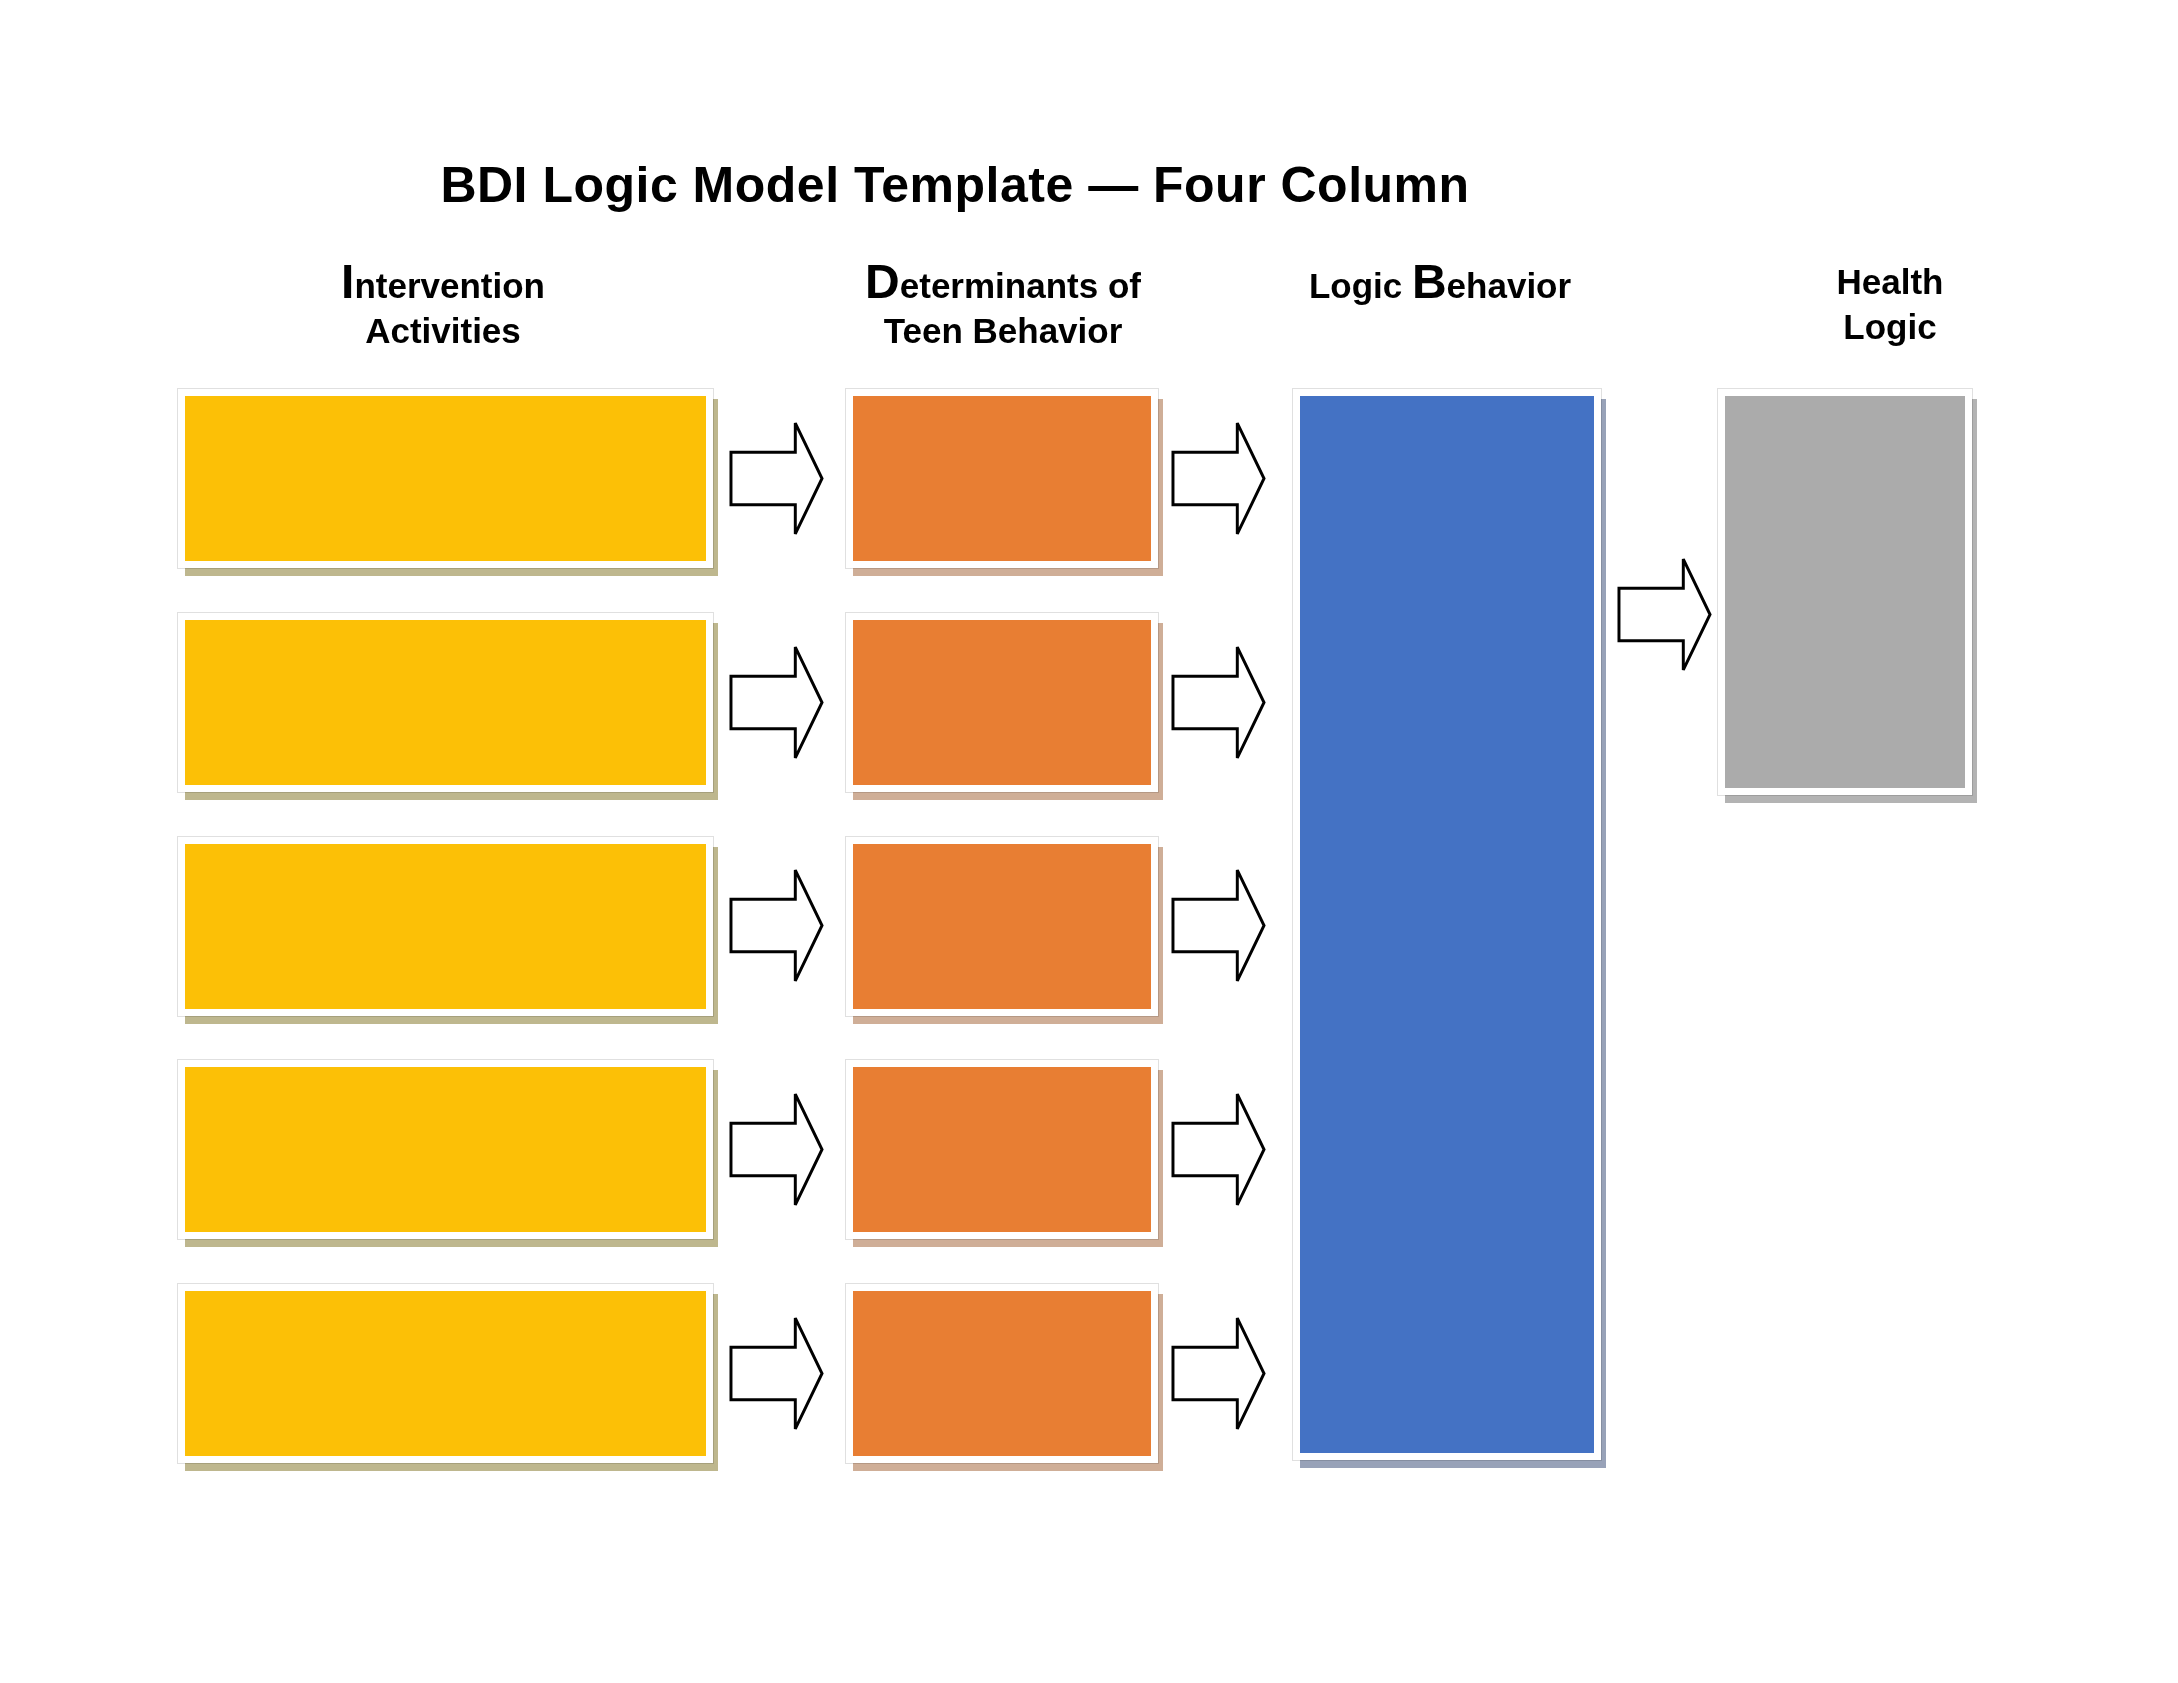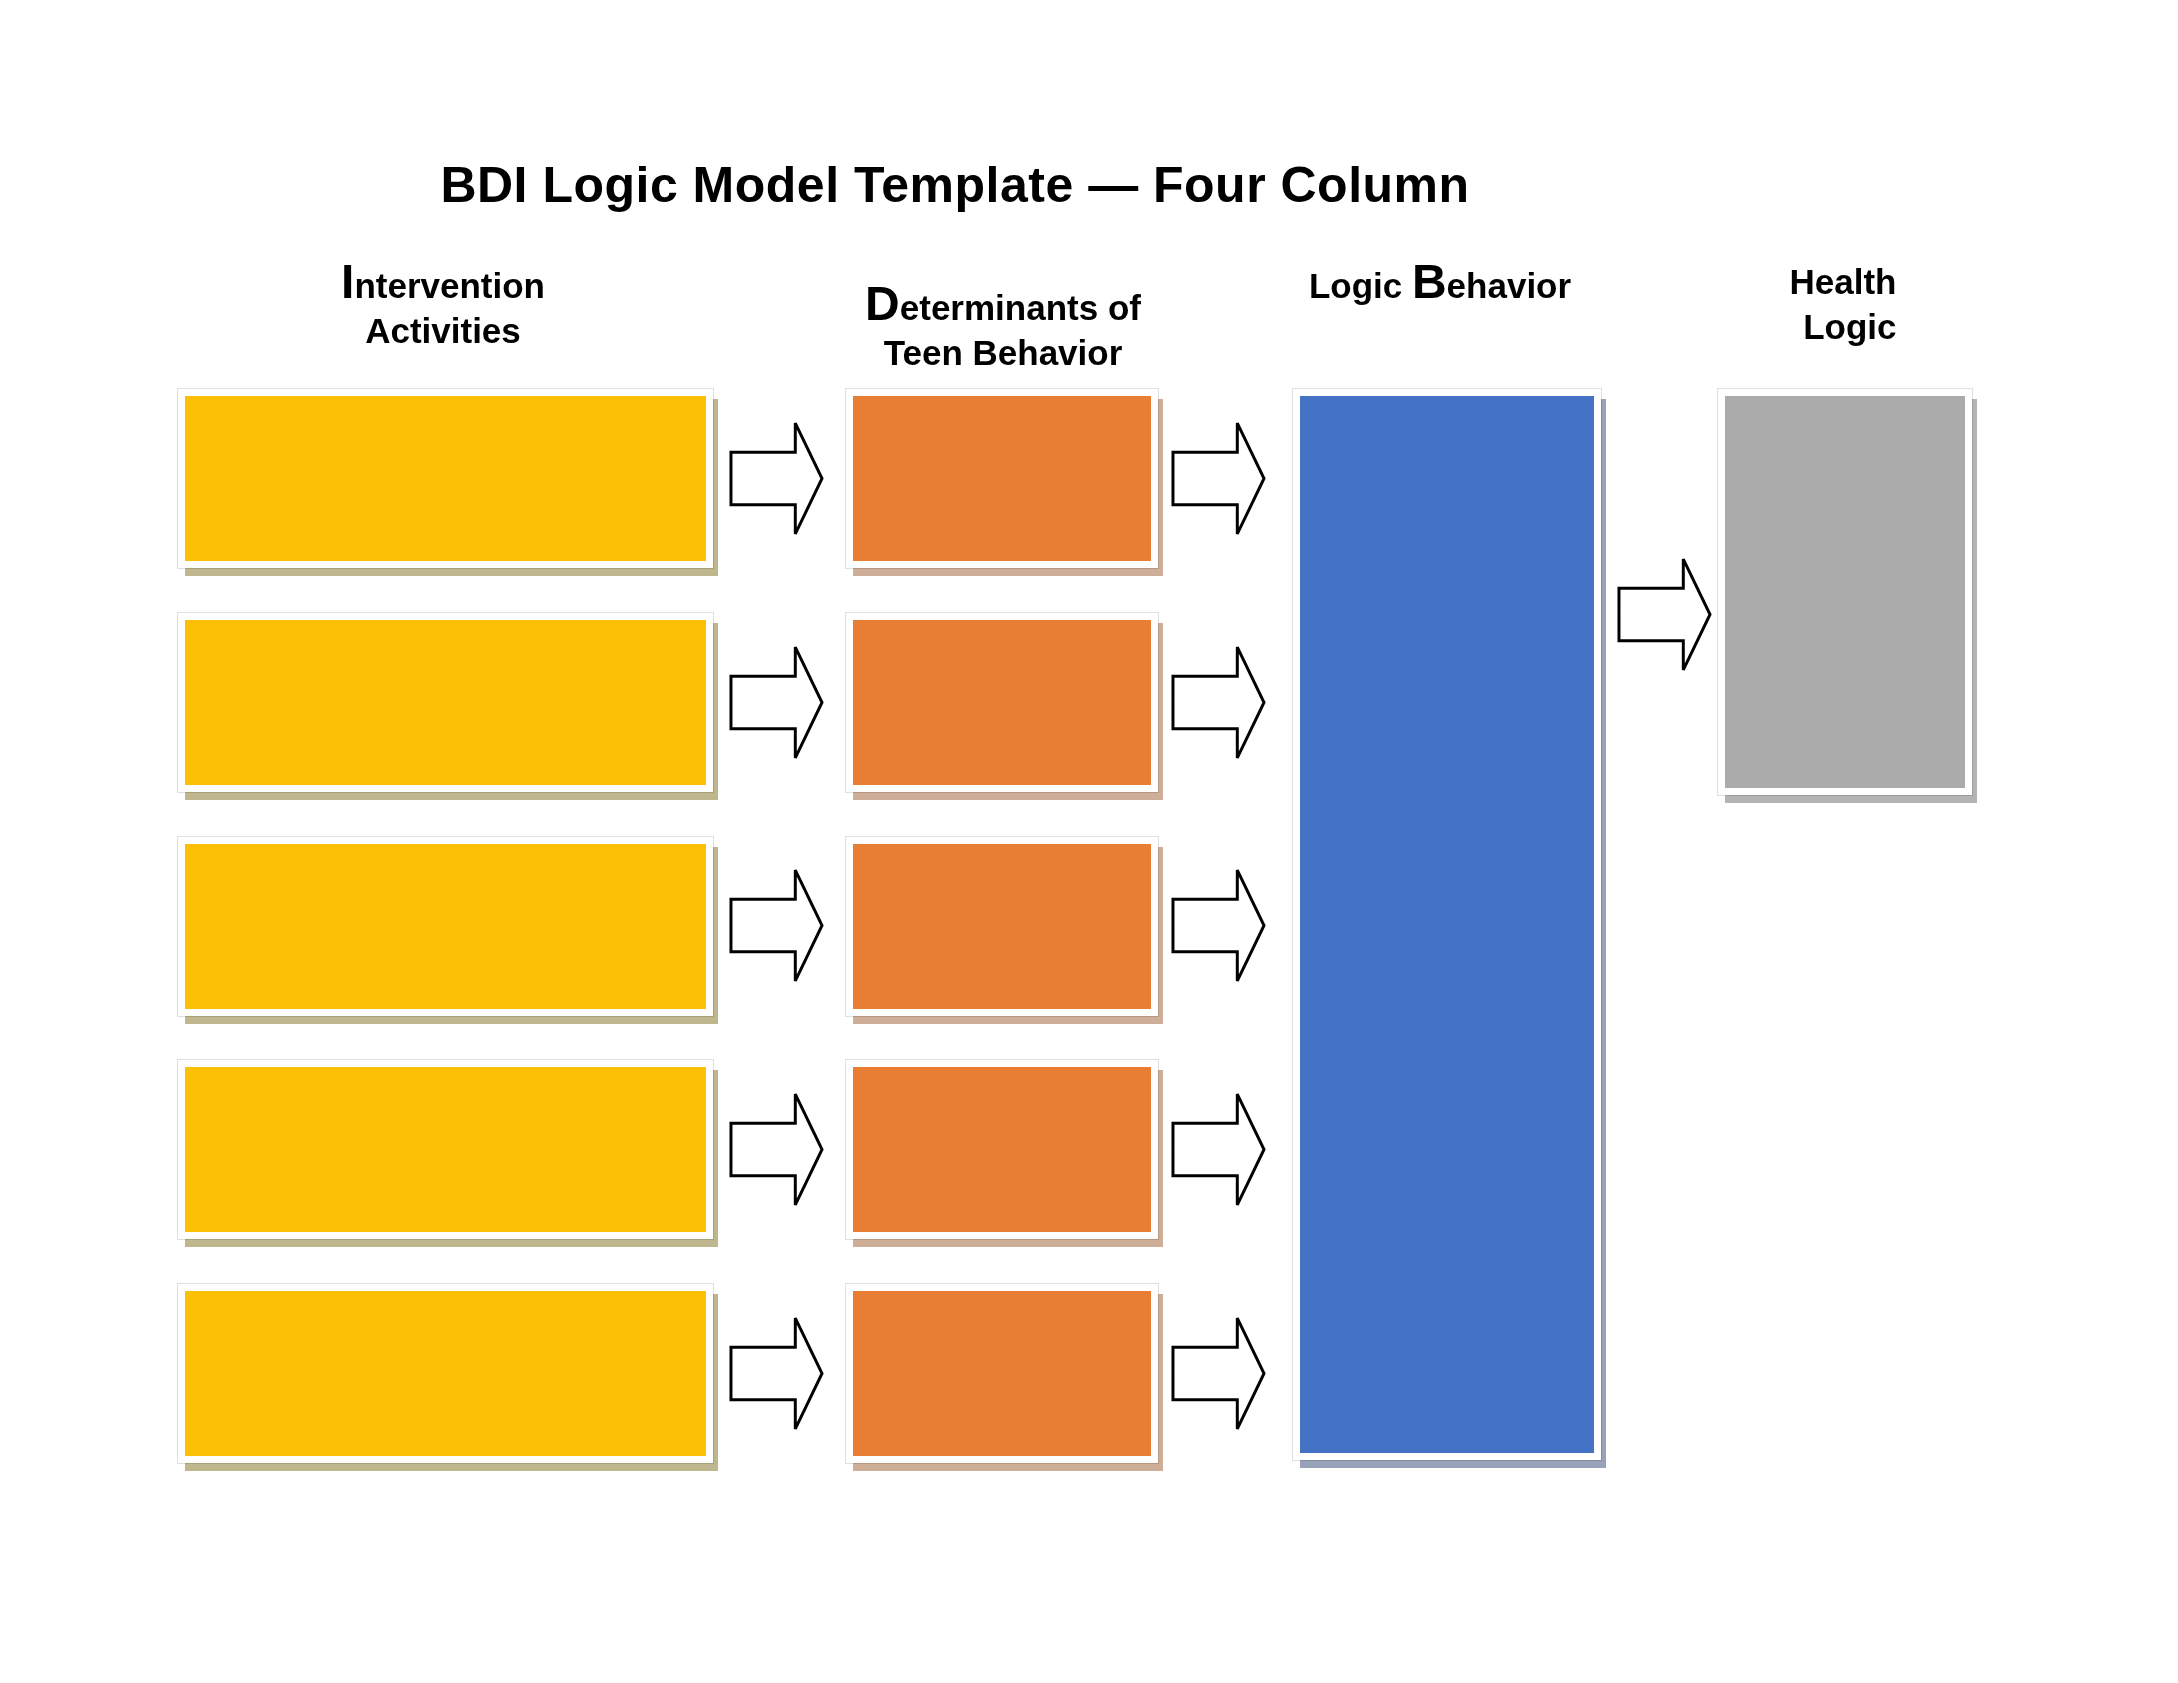--- a/index.html
+++ b/index.html
@@ -50,28 +50,28 @@
 </head>
 <body>
 
 <div class="canvas">
   <div class="title">BDI Logic Model Template — Four Column</div>
   <div id="headings-root">
       <div class="heading" style="left: 443px;">
         <div><span class="lg">I</span><span>ntervention</span></div>
         <div><span>Activities</span></div>
       </div>
-      <div class="heading" style="left: 1003px; margin-top: 22px;">
+      <div class="heading" style="left: 1003px;">
         <div><span class="lg">D</span><span>eterminants of</span></div>
         <div><span>Teen Behavior</span></div>
       </div>
       <div class="heading" style="left: 1440px;">
         <div><span>Logic </span><span class="lg">B</span><span>ehavior</span></div>
       </div>
-      <div class="heading" style="left: 1843px; text-align: right;">
+      <div class="heading" style="left: 1890px;">
         <div><span>Health</span></div>
         <div><span>Logic</span></div>
       </div>
     </div>
   <div id="boxes-root">
       <div class="box" style="left: 178px; top: 389px; width: 535px; height: 179px; background: rgb(252, 192, 6); --sh: #beb78e;"></div>
       <div class="box" style="left: 178px; top: 613px; width: 535px; height: 179px; background: rgb(252, 192, 6); --sh: #beb78e;"></div>
       <div class="box" style="left: 178px; top: 837px; width: 535px; height: 179px; background: rgb(252, 192, 6); --sh: #beb78e;"></div>
       <div class="box" style="left: 178px; top: 1060px; width: 535px; height: 179px; background: rgb(252, 192, 6); --sh: #beb78e;"></div>
       <div class="box" style="left: 178px; top: 1284px; width: 535px; height: 179px; background: rgb(252, 192, 6); --sh: #beb78e;"></div>

